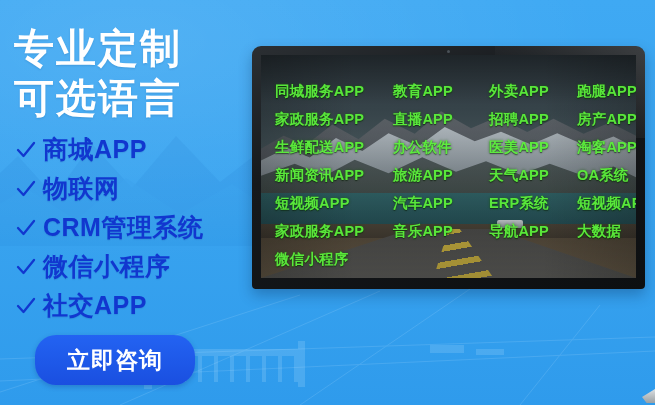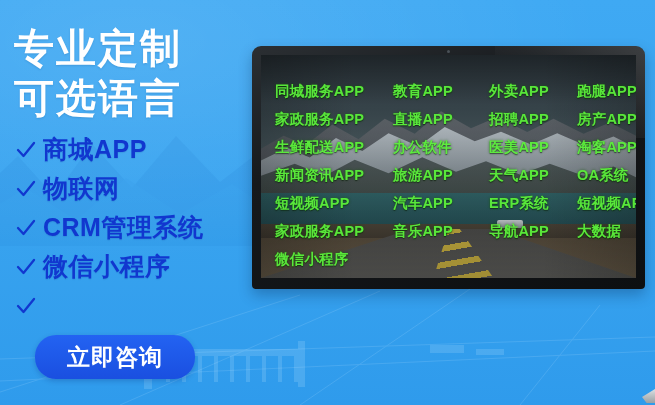--- a/index.html
+++ b/index.html
@@ -67,21 +67,21 @@
     color:#1137cf;
     font-weight:bold;
     font-size:25px;
     line-height:27px;
     letter-spacing:.5px;
     text-shadow:0 1px 1px rgba(0,40,120,.12);
   }
 
   .cta {
     margin-top:10px; margin-left:21px;
-    width:160px; height:44px;
+    width:160px; height:50px;
     border:none; outline:none;
     border-radius:21px;
     background:linear-gradient(180deg,#2363f2 0%,#1a4fe0 100%);
     box-shadow:0 2px 5px rgba(10,40,120,.25);
     color:#ffffff;
     font-family:inherit;
     font-weight:bold;
     font-size:23px;
     letter-spacing:1px;
     cursor:pointer;
@@ -282,20 +282,21 @@
         <svg class="check" viewBox="0 0 20 20">
           <path d="M2 10 L7.5 16 L18 3" fill="none" stroke="#1137cf" stroke-width="2.3" stroke-linecap="round" stroke-linejoin="round"></path>
         </svg>
         <span class="feature-label">微信小程序</span>
       </div>
 
       <div class="feature">
         <svg class="check" viewBox="0 0 20 20">
           <path d="M2 10 L7.5 16 L18 3" fill="none" stroke="#1137cf" stroke-width="2.3" stroke-linecap="round" stroke-linejoin="round"></path>
         </svg>
+        <span class="feature-label">社交APP</span>
       </div>
 
     </div>
 
     <button class="cta">立即咨询</button>
   </div>
 
   <div class="monitor">
     <div class="bezel">
       <div class="webcam"></div>

